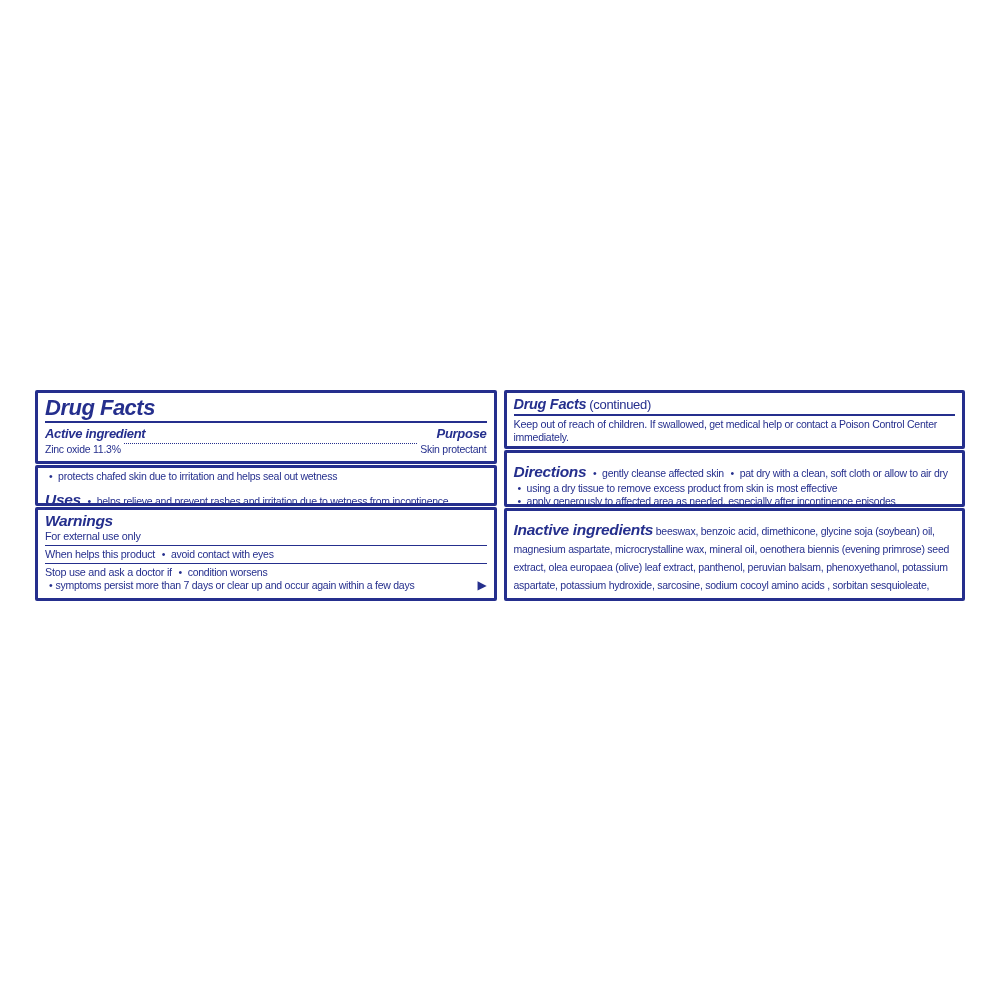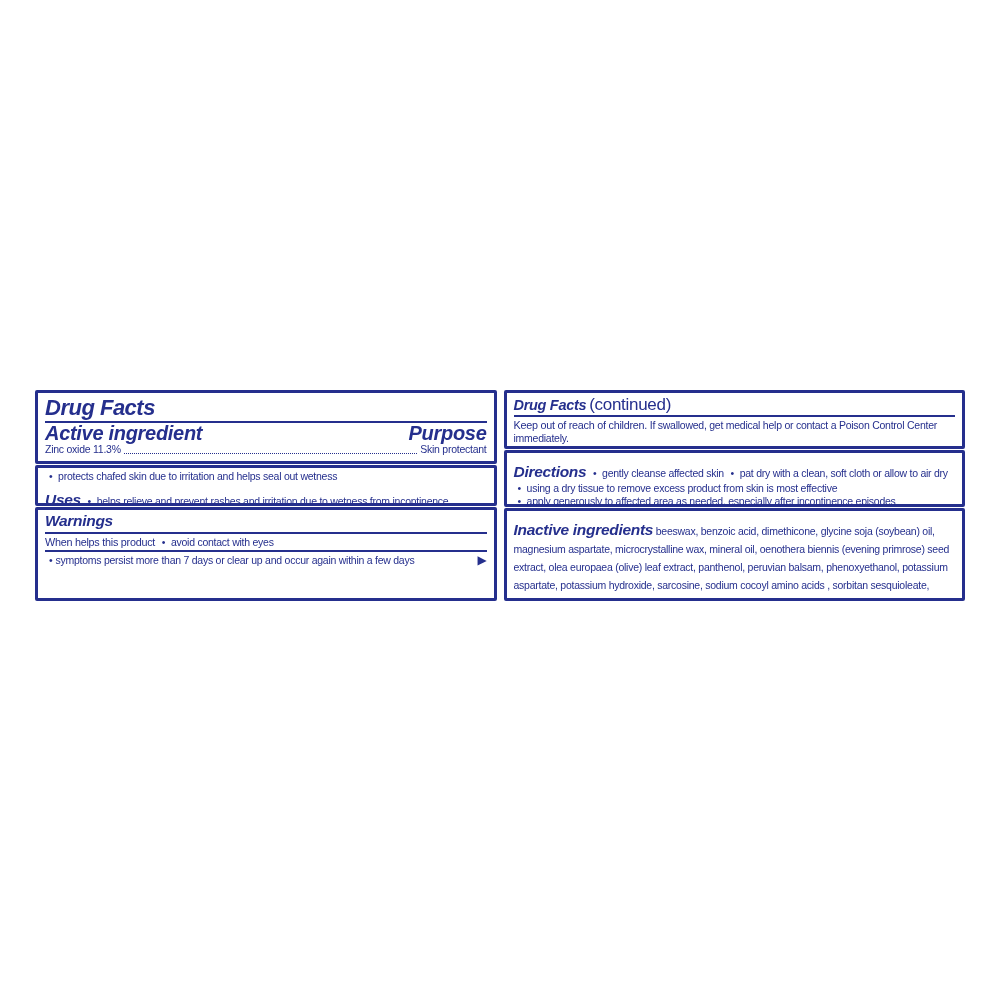--- a/index.html
+++ b/index.html
@@ -33,32 +33,32 @@
 
   .title-main{
     font-size:22px;line-height:25px;font-weight:bold;font-style:italic;
     letter-spacing:-0.5px;margin-top:0;
   }
   .title-cont{
     font-size:14.5px;line-height:17px;font-weight:bold;font-style:italic;
     letter-spacing:-0.3px;margin-top:1px;
   }
   .title-suffix{
-    font-weight:normal;font-style:normal;font-size:17px;letter-spacing:-0.3px;
+    font-weight:normal;font-style:normal;font-size:13px;letter-spacing:-0.3px;
     margin-left:3px;
   }
   .rule2{height:2px;background:var(--blue);margin:1px 0 2px 0;}
   .rule1{height:1.5px;background:var(--blue);margin:2px 0;}
 
   .ai-row{
     display:flex;justify-content:space-between;align-items:baseline;
-    font-size:20px;line-height:17px;font-weight:bold;font-style:italic;
+    font-size:13px;line-height:17px;font-weight:bold;font-style:italic;
     letter-spacing:-0.3px;margin-top:1px;
   }
-  .zn-row{display:flex;align-items:flex-end;margin-top:1px;}
+  .zn-row{display:flex;align-items:flex-start;margin-top:1px;}
   .leader{
     flex:1;border-bottom:1.5px dotted var(--blue);margin:0 3px 2px 3px;height:0;
   }
 
   .h2{
     font-size:15.5px;line-height:18px;font-weight:bold;font-style:italic;
     letter-spacing:-0.3px;
   }
   .body{
     font-size:10.5px;line-height:12.5px;letter-spacing:-0.25px;
@@ -101,27 +101,35 @@
       </p>
       <p class="line first-line">
         <span class="h2">Uses</span>
         <span class="blt">•</span>
         <span class="body">helps relieve and prevent rashes and irritation due to wetness from incontinence</span>
       </p>
     </section>
 
     <section class="box lb3">
       <div class="h2">Warnings</div>
+      <p class="line">
+        <span class="b">For external use only</span>
+      </p>
       <div class="rule1"></div>
       <p class="line">
         <span class="b">When helps this product</span>
         <span class="blt">•</span>
         <span class="body">avoid contact with eyes</span>
       </p>
       <div class="rule1"></div>
+      <p class="line">
+        <span class="b">Stop use and ask a doctor if</span>
+        <span class="blt">•</span>
+        <span class="body">condition worsens</span>
+      </p>
       <p class="line flexline">
         <span class="blt">•</span>
         <span class="body">symptoms persist more than 7 days or clear up and occur again within a few days</span>
         <span class="arrow">▶</span>
       </p>
     </section>
   </div>
 
   <div class="col">
 

